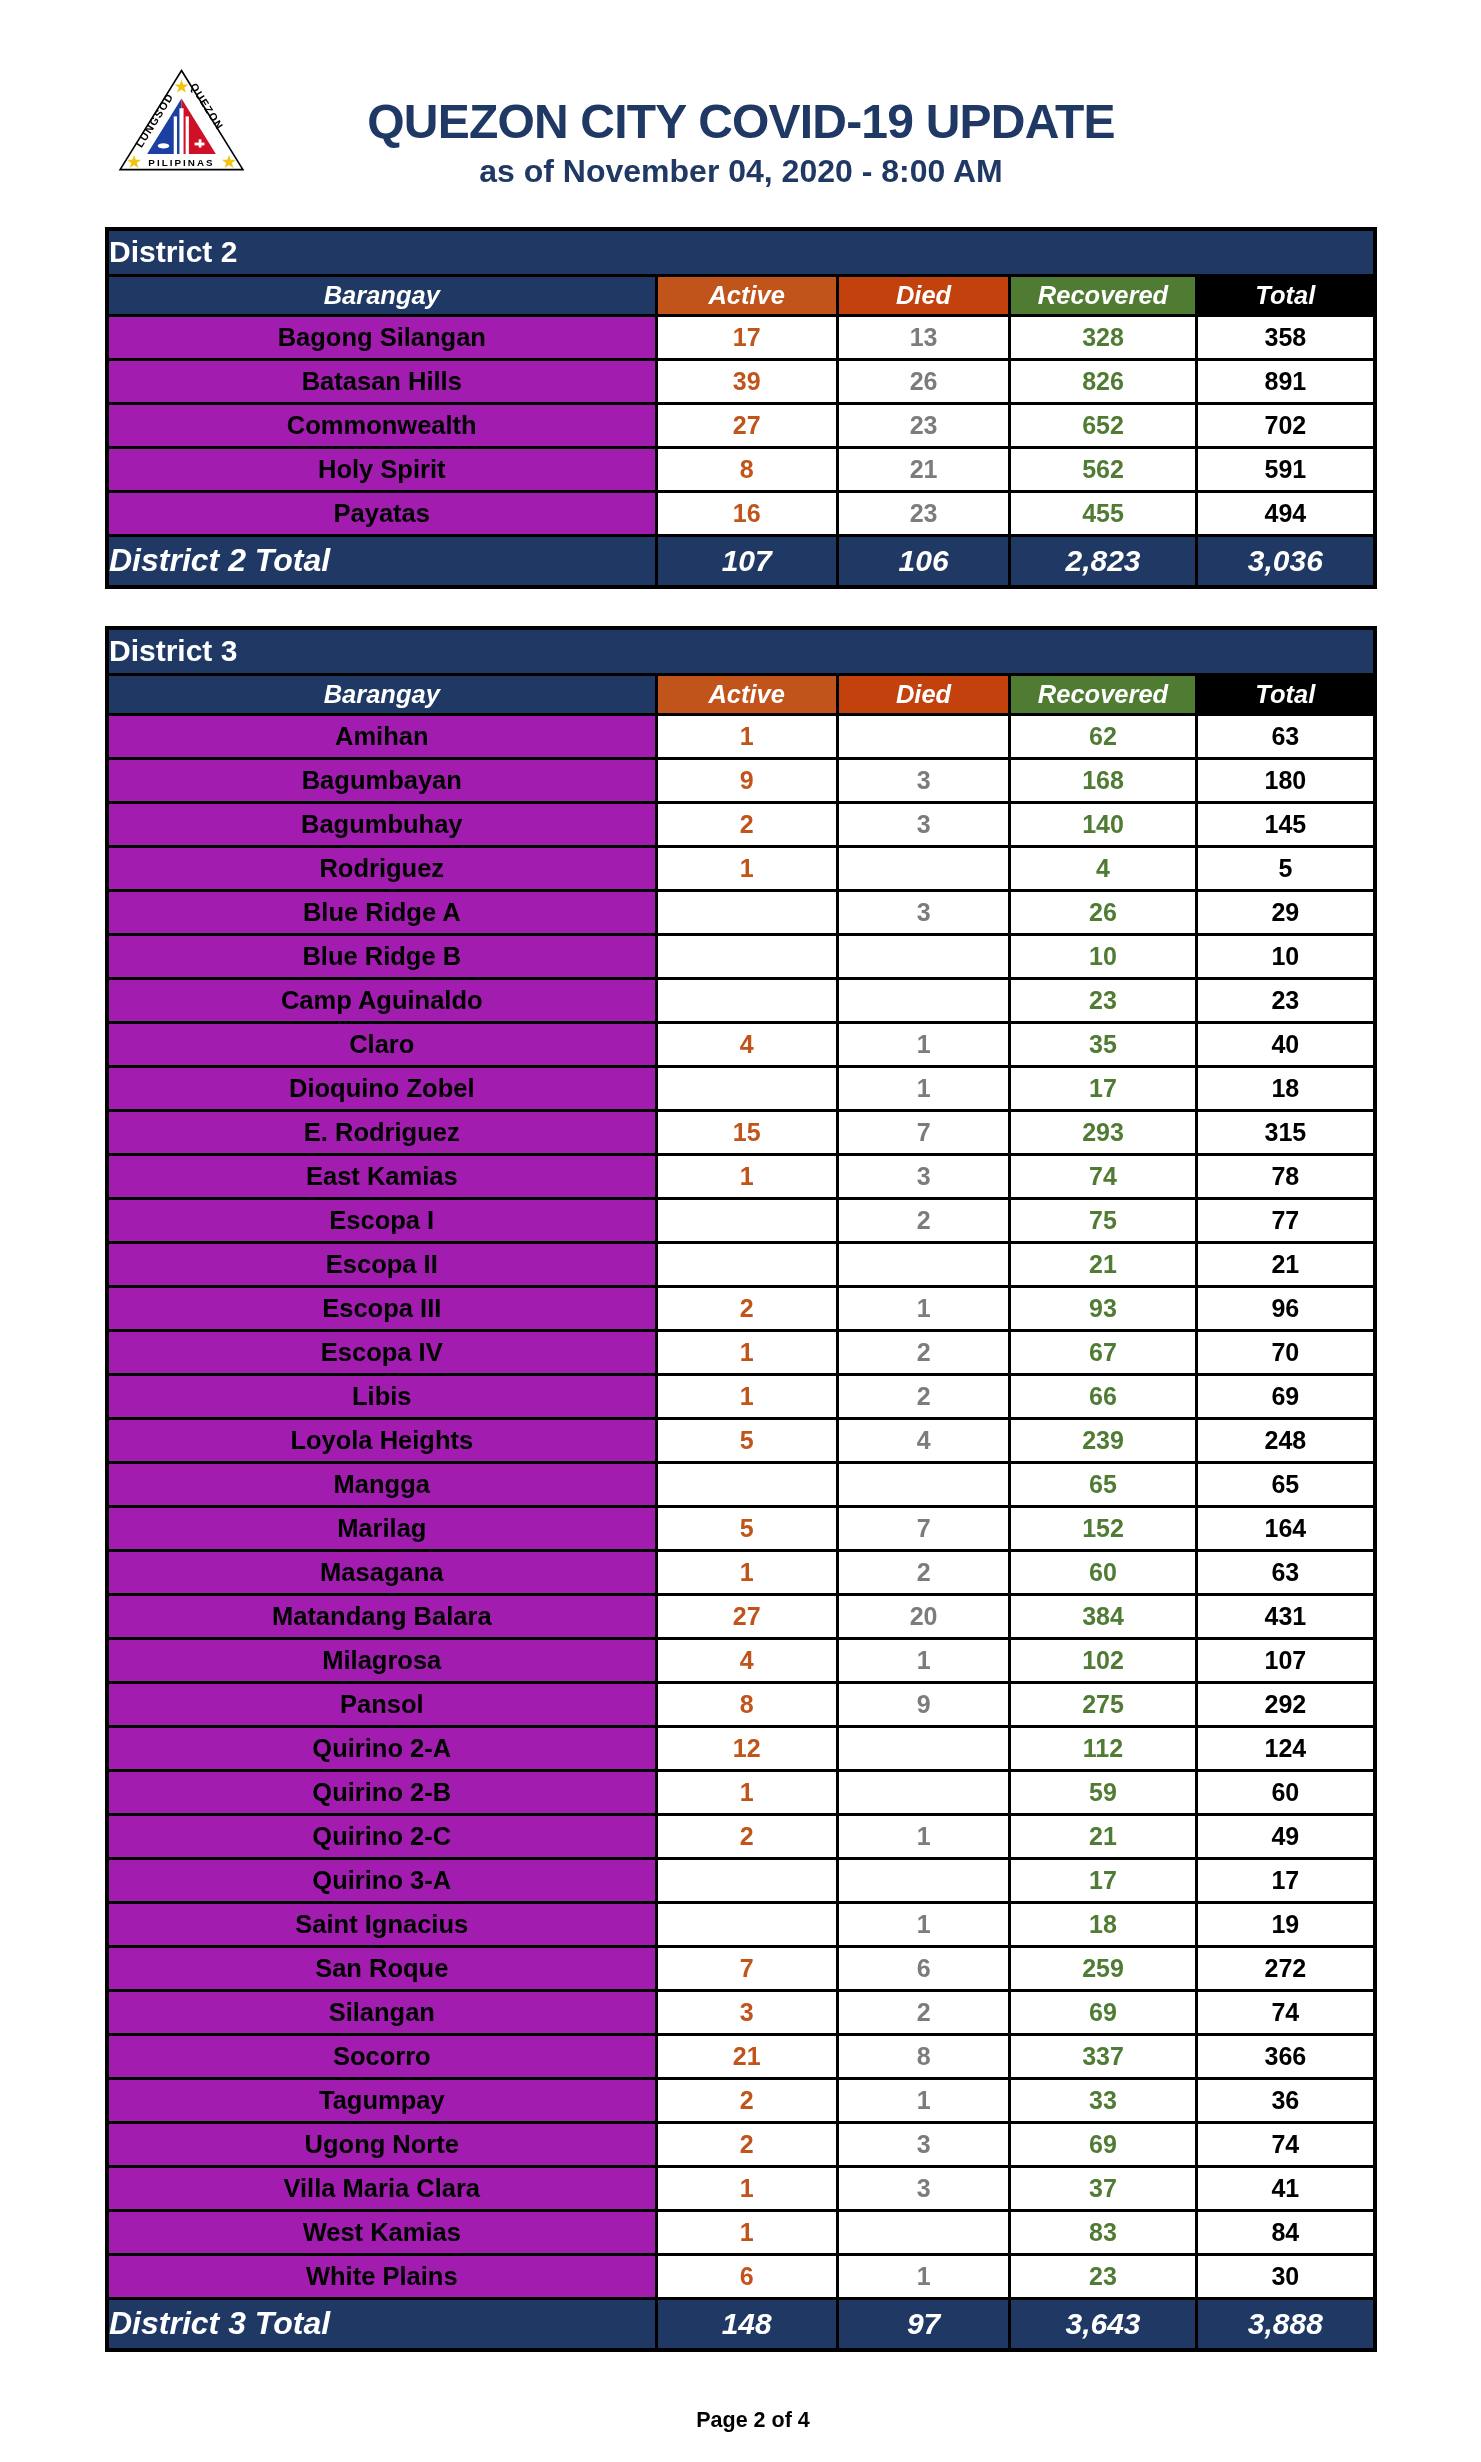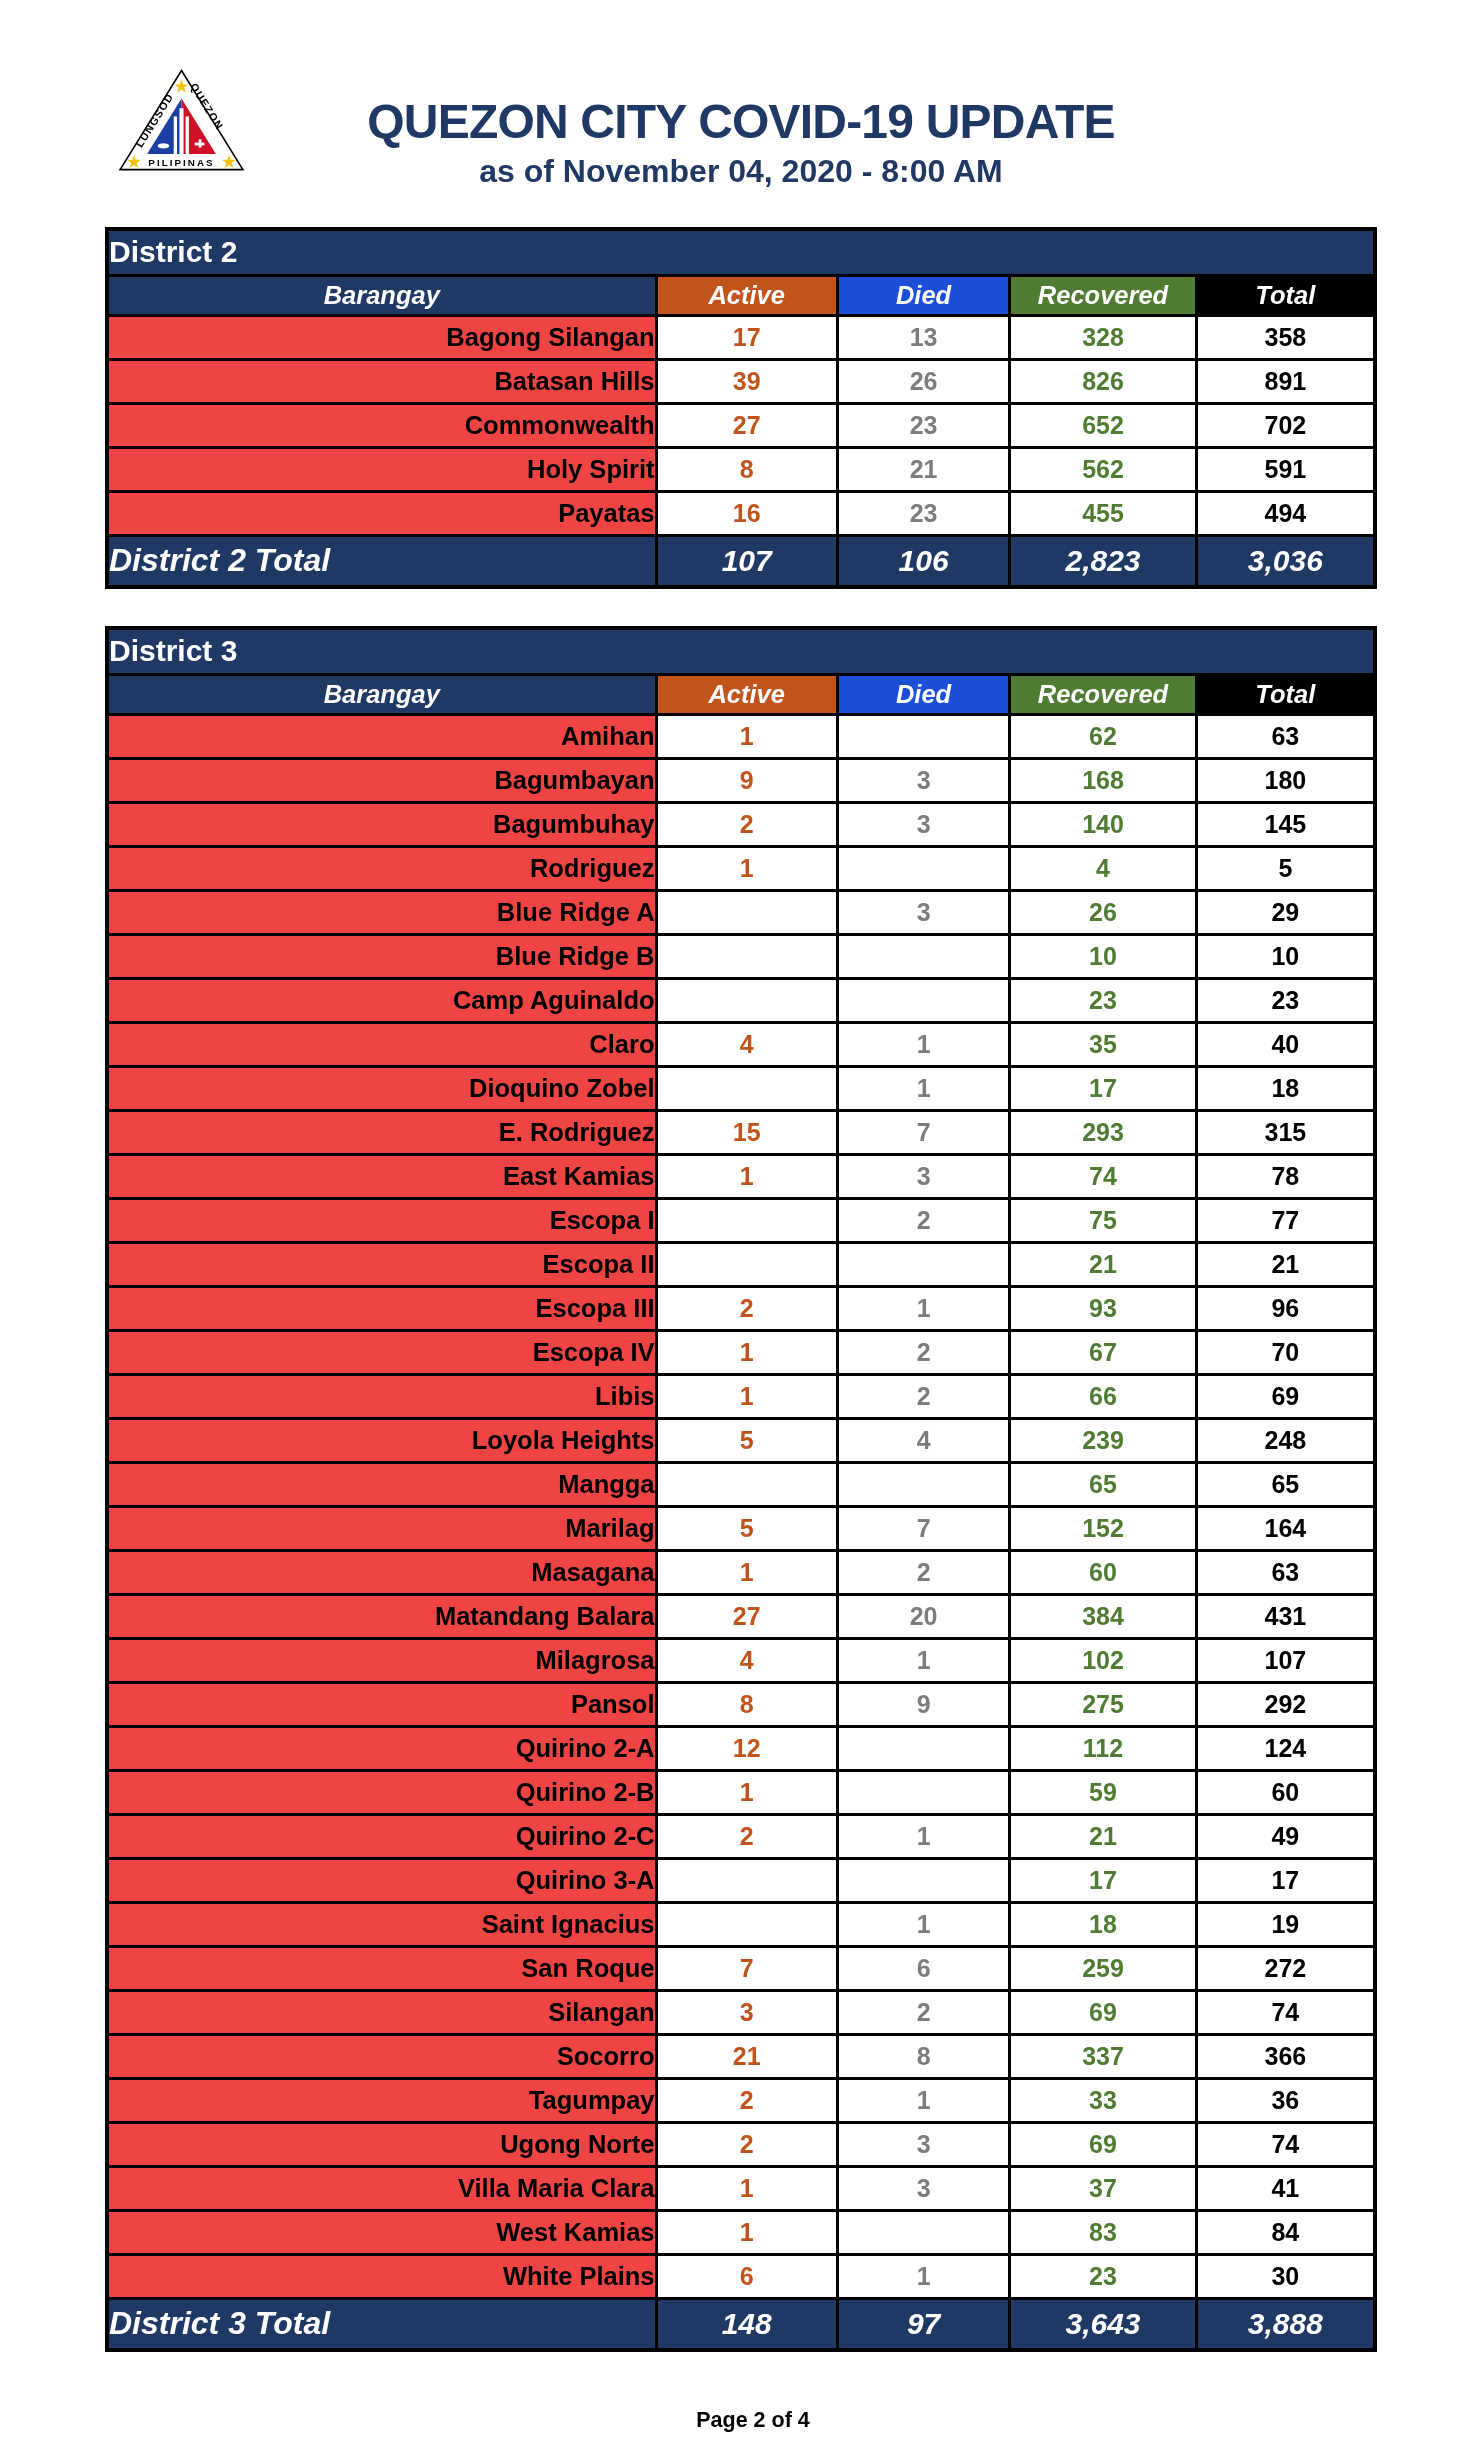--- a/index.html
+++ b/index.html
@@ -54,32 +54,32 @@
   td.colhead {
     color: #fff;
     font-size: 25.5px;
     font-weight: bold;
     font-style: italic;
     text-align: center;
     height: 37px;
     background: #1F3864;
   }
   td.colhead.h-active    { background: #C0541B; }
-  td.colhead.h-died      { background: #1d4ed8; }
+  td.colhead.h-died      { background: #c2410c; }
   td.colhead.h-recovered { background: #4F7B33; }
   td.colhead.h-total     { background: #000000; }
 
   td.name {
-    background: #ef4444;
+    background: #a21caf;
     color: #000;
     font-size: 25.5px;
     font-weight: bold;
     height: 41px;
     padding-left: 22px;
-    text-align: right;
+    text-align: center;
   }
   td.num {
     background: #ffffff;
     font-size: 25px;
     font-weight: bold;
     text-align: center;
   }
   td.num.active    { color: #C0541B; }
   td.num.died      { color: #7C7C7A; }
   td.num.recovered { color: #4F7B33; }

